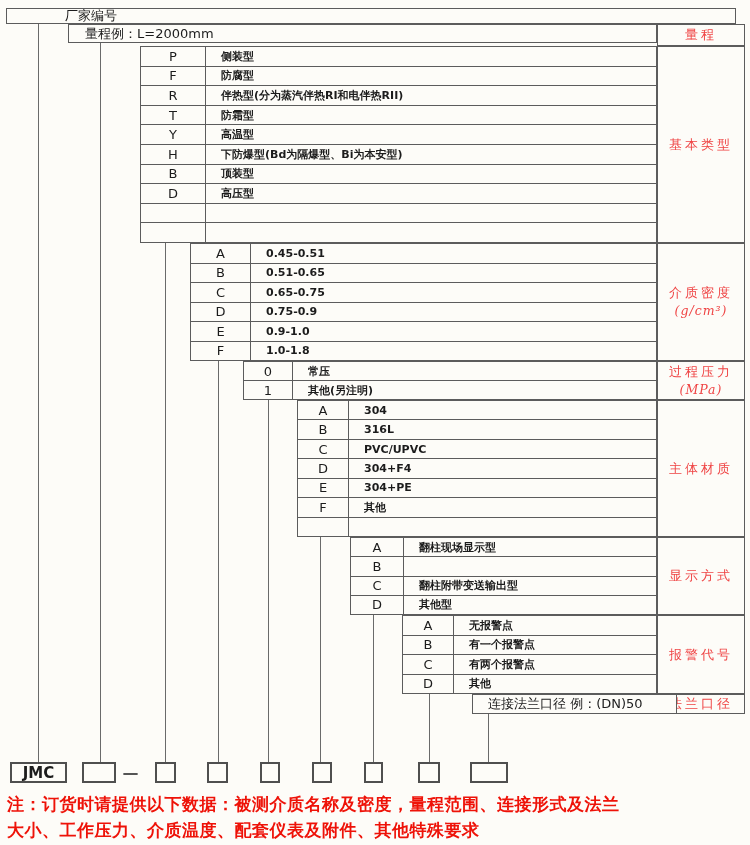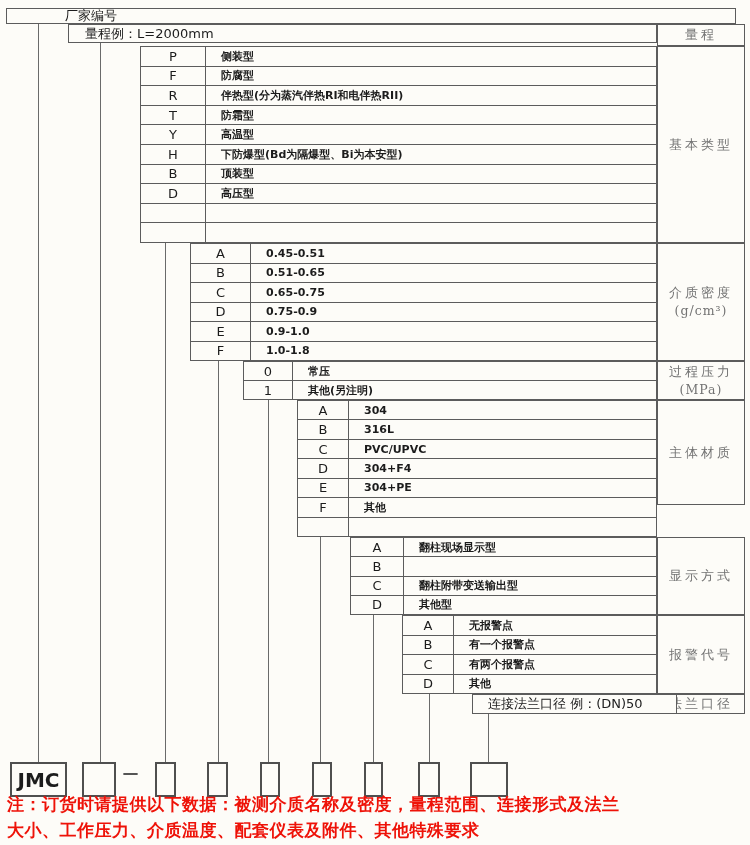--- a/index.html
+++ b/index.html
@@ -64,45 +64,45 @@
     width:88px;
     box-sizing:border-box;
     border:1px solid #5c5c5c;
     display:flex;
     flex-direction:column;
     align-items:center;
     justify-content:center;
     font-family:"DejaVu Serif","Liberation Serif",serif;
     font-size:13px;
     letter-spacing:3px;
-    color:#737373;
+    color:#ef4444;
     text-align:right;
     line-height:18px;
     background:#fdfcf8;
   }
-  .lbl .sub{letter-spacing:1px;font-size:12.5px;}
+  .lbl .sub{letter-spacing:1px;font-size:12.5px;font-style:italic;}
   
   .sec-basic   {left:140px; top:46px;  width:517px; height:197px;}
   .sec-basic .code{width:65px;}
   .sec-density {left:190px; top:243px; width:467px; height:118px;}
   .sec-density .code{width:60px;}
   .sec-pressure{left:243px; top:361px; width:414px; height:39px;}
   .sec-pressure .code{width:49px;}
   .sec-material{left:297px; top:400px; width:360px; height:137px;}
   .sec-material .code{width:51px;}
   .sec-display {left:350px; top:537px; width:307px; height:78px;}
   .sec-display .code{width:53px;}
   .sec-alarm   {left:402px; top:615px; width:255px; height:79px;}
   .sec-alarm .code{width:51px;}
   
   .lbl-range   {top:24px;  height:22px;}
   .lbl-basic   {top:46px;  height:197px;}
   .lbl-density {top:243px; height:118px;}
   .lbl-pressure{top:361px; height:39px;}
-  .lbl-material{top:400px; height:105px;}
+  .lbl-material{top:400px; height:137px;}
   .lbl-display {top:537px; height:78px;}
   .lbl-alarm   {top:615px; height:79px;}
   .lbl-flange  {top:694px; height:20px;}
   
   .header-row{left:6px; top:8px; width:730px; height:16px; padding-left:58px;}
   .range-row {left:68px; top:24px; width:589px; height:19px; padding-left:16px;}
   .flange-row{left:472px; top:694px; width:205px; height:20px; padding-left:15px; white-space:nowrap;}
   
   .vline{position:absolute; width:1px; background:#6a6a6a;}
   .v1{left:38px;  top:24px;  height:738px;}
@@ -111,27 +111,27 @@
   .v4{left:218px; top:361px; height:401px;}
   .v5{left:268px; top:400px; height:362px;}
   .v6{left:320px; top:537px; height:225px;}
   .v7{left:373px; top:615px; height:147px;}
   .v8{left:429px; top:694px; height:68px;}
   .v9{left:488px; top:714px; height:48px;}
   
   .mbox{
     position:absolute;
     top:762px;
-    height:35px;
+    height:21px;
     box-sizing:border-box;
     border:2px solid #4f4f4f;
     background:#fdfcf8;
     display:flex;align-items:center;justify-content:center;
     font-weight:bold;
-    font-size:20px;
+    font-size:15px;
     color:#1c1c1c;
   }
   .m-jmc{left:10px; width:57px;}
   .m-b2 {left:82px; width:34px;}
   .m-b3 {left:155px;width:21px;}
   .m-b4 {left:207px;width:21px;}
   .m-b5 {left:260px;width:20px;}
   .m-b6 {left:312px;width:20px;}
   .m-b7 {left:364px;width:19px;}
   .m-b8 {left:418px;width:22px;}

